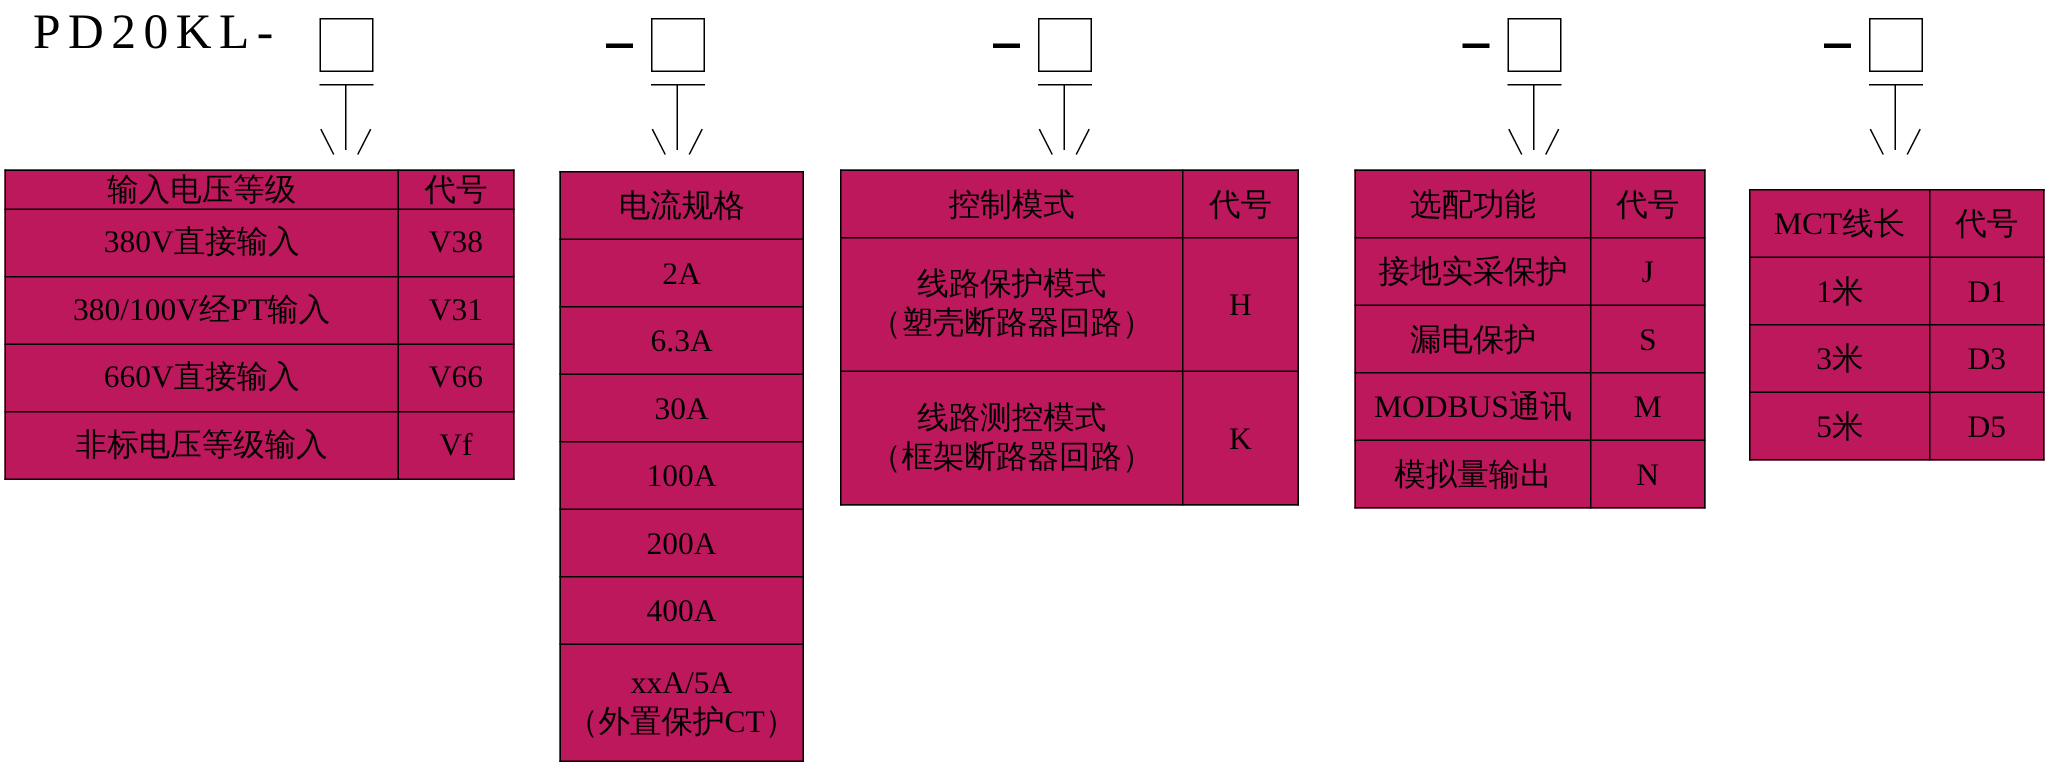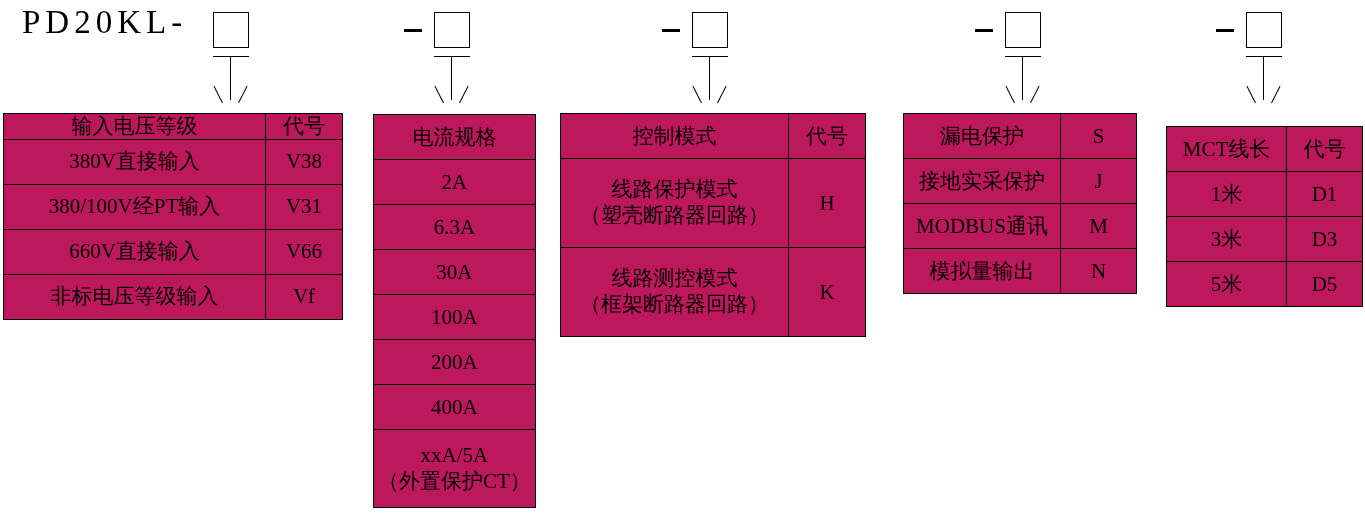--- a/index.html
+++ b/index.html
@@ -251,28 +251,32 @@
   </tbody>
 </table>
 
 <table class="tbl" style="left:903px; top:113px;">
   <colgroup>
       <col style="width:157px">
       <col style="width:76px">
     </colgroup>
   <tbody>
     <tr style="height:45px">
+      <td>选配功能</td>
+      <td>代号</td>
+    </tr>
+    <tr style="height:45px">
+      <td>接地实采保护</td>
+      <td>J</td>
+    </tr>
+    <tr style="height:45px">
       <td>漏电保护</td>
       <td>S</td>
     </tr>
     <tr style="height:45px">
-      <td>接地实采保护</td>
-      <td>J</td>
-    </tr>
-    <tr style="height:45px">
       <td>MODBUS通讯</td>
       <td>M</td>
     </tr>
     <tr style="height:45px">
       <td>模拟量输出</td>
       <td>N</td>
     </tr>
   </tbody>
 </table>
 

